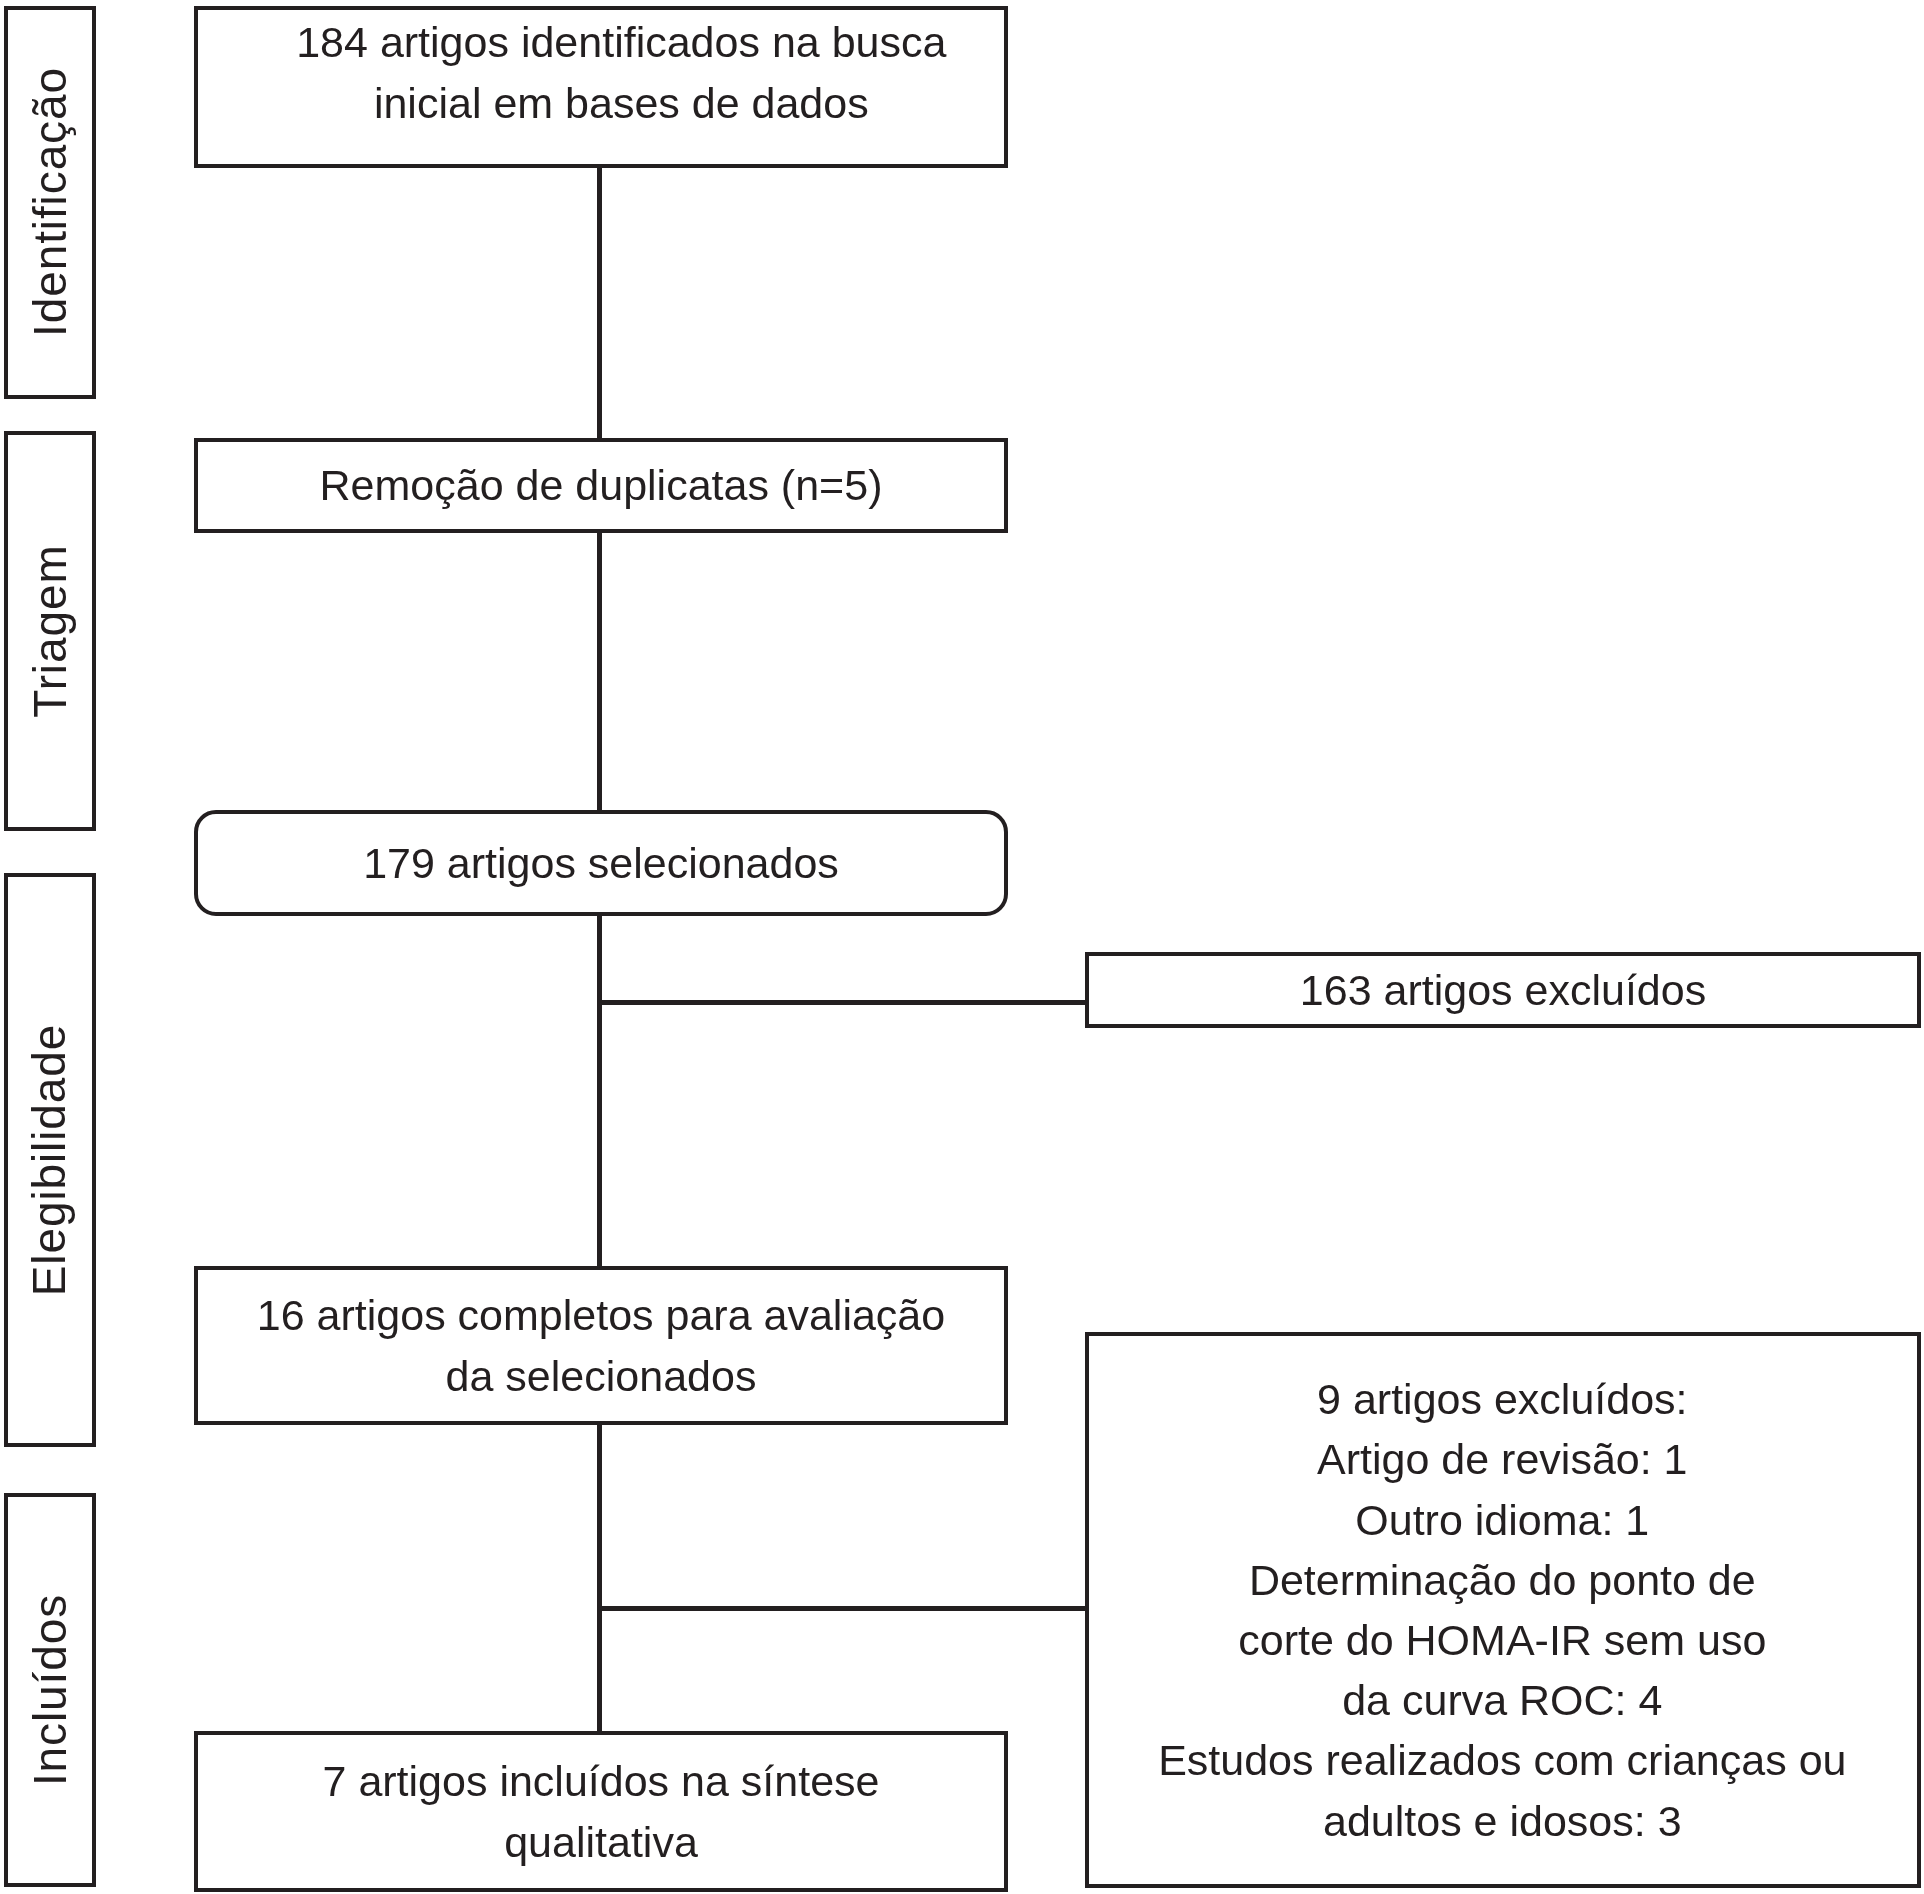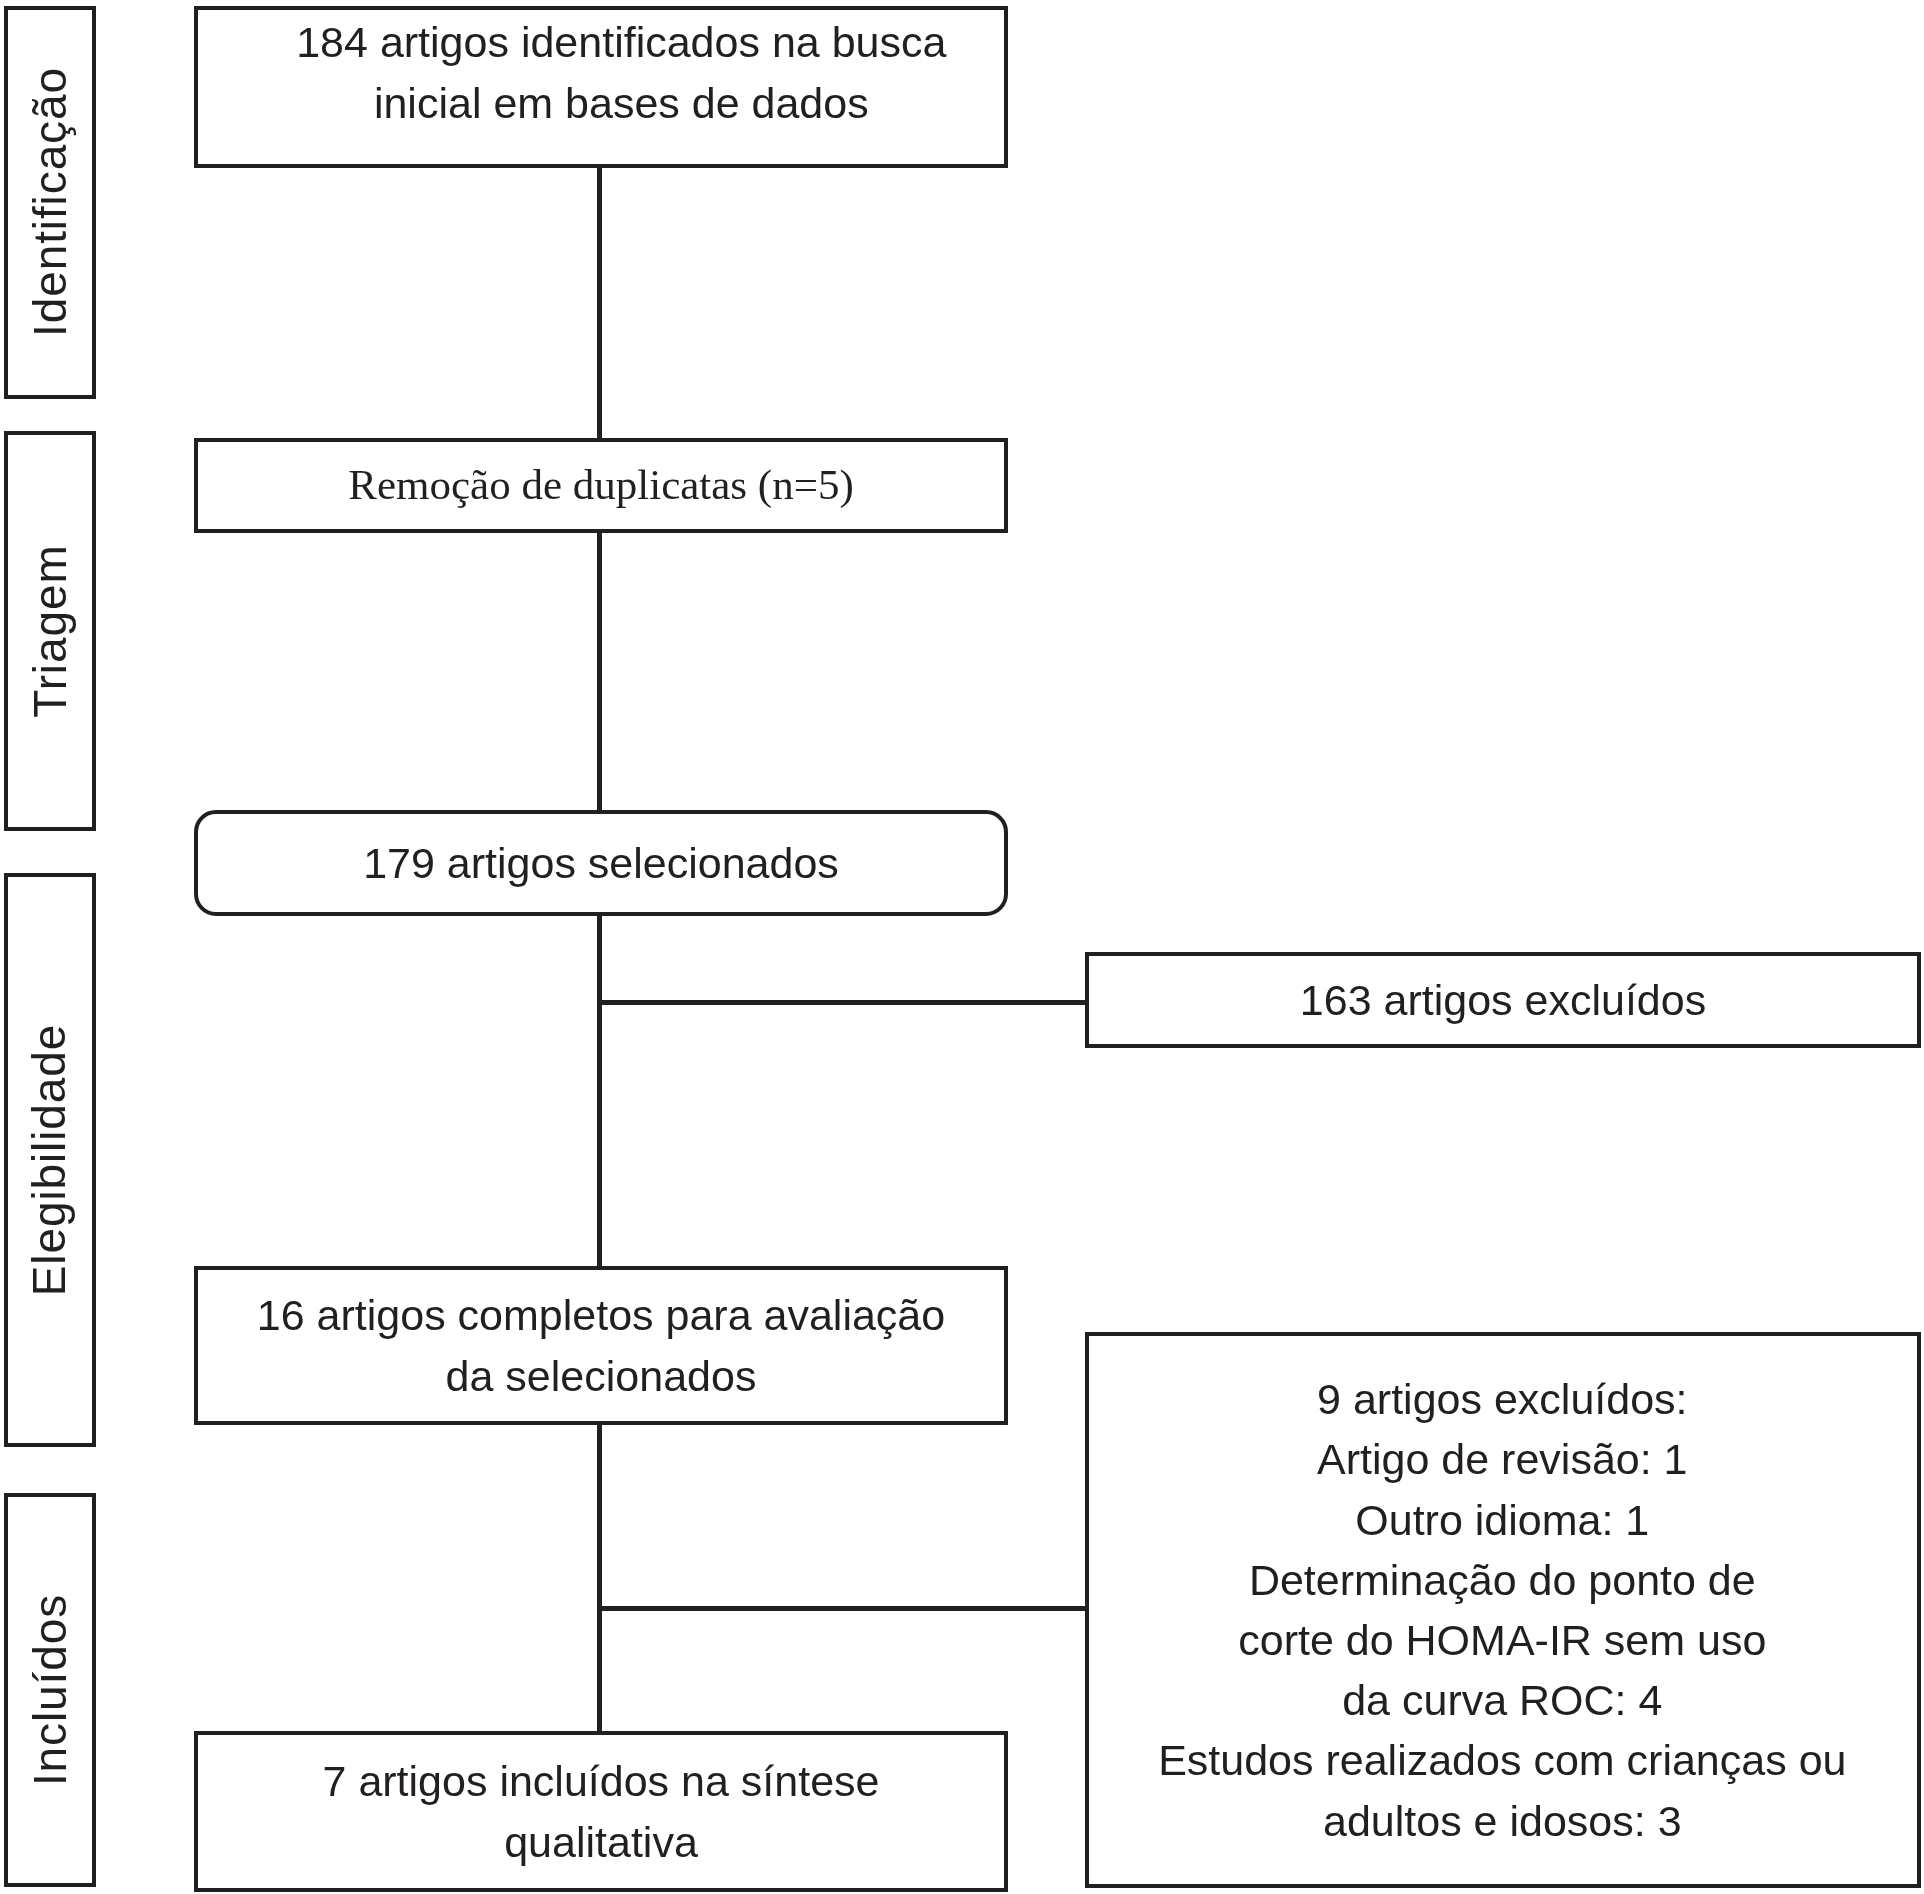--- a/index.html
+++ b/index.html
@@ -80,39 +80,39 @@
   <div class="line-v" style="left:597px;top:916px;height:350px;"></div>
   <div class="line-v" style="left:597px;top:1425px;height:306px;"></div>
   <div class="line-h" style="left:599px;top:1000px;width:486px;"></div>
   <div class="line-h" style="left:599px;top:1606px;width:486px;"></div>
 
   <div class="box text-high" style="left:194px;top:5.5px;width:814px;height:162px;">
     <div class="tline">184 artigos identificados na busca</div>
     <div class="tline">inicial em bases de dados</div>
   </div>
 
-  <div class="box" style="left:194px;top:438px;width:814px;height:95px;font-family:Liberation Serif, serif;">
+  <div class="box" style="left:194px;top:438px;width:814px;height:95px;">
     <div class="tline">Remoção de duplicatas (n=5)</div>
   </div>
 
   <div class="box" style="left:194px;top:810px;width:814px;height:106px;border-radius:22px;">
     <div class="tline">179 artigos selecionados</div>
   </div>
 
   <div class="box" style="left:194px;top:1266px;width:814px;height:159px;text-align:right;">
     <div class="tline">16 artigos completos para avaliação</div>
     <div class="tline">da selecionados</div>
   </div>
 
   <div class="box" style="left:194px;top:1731px;width:814px;height:161px;">
     <div class="tline">7 artigos incluídos na síntese</div>
     <div class="tline">qualitativa</div>
   </div>
 
-  <div class="box" style="left:1085px;top:952px;width:836px;height:96px;">
+  <div class="box" style="left:1085px;top:952px;width:836px;height:76px;">
     <div class="tline">163 artigos excluídos</div>
   </div>
 
   <div class="box" style="left:1085px;top:1332px;width:836px;height:556px;padding-left:6px;">
     <div class="tline">9 artigos excluídos:</div>
     <div class="tline">Artigo de revisão: 1</div>
     <div class="tline">Outro idioma: 1</div>
     <div class="tline">Determinação do ponto de</div>
     <div class="tline">corte do HOMA-IR sem uso</div>
     <div class="tline">da curva ROC: 4</div>

